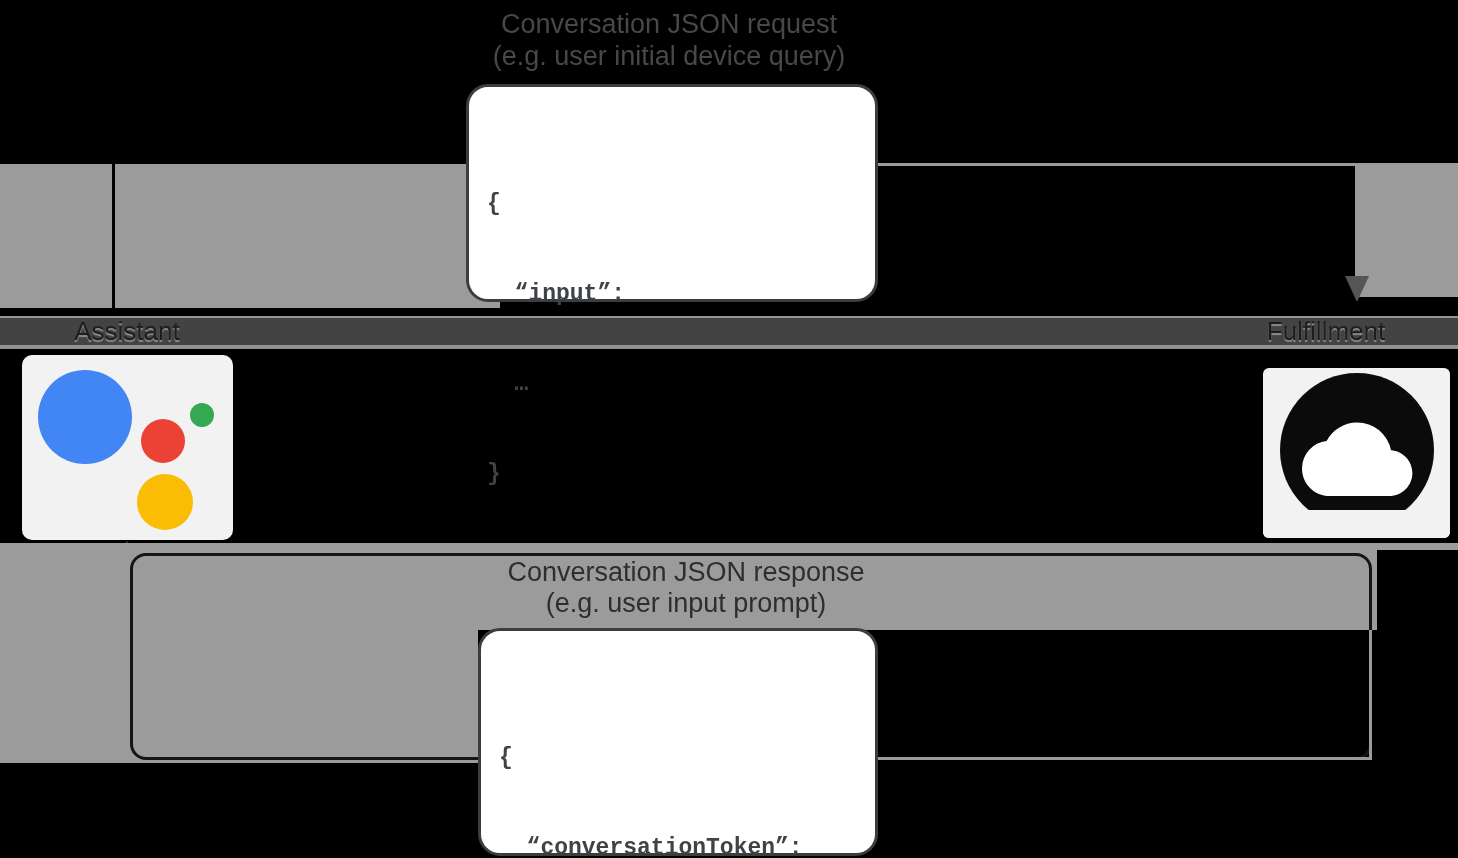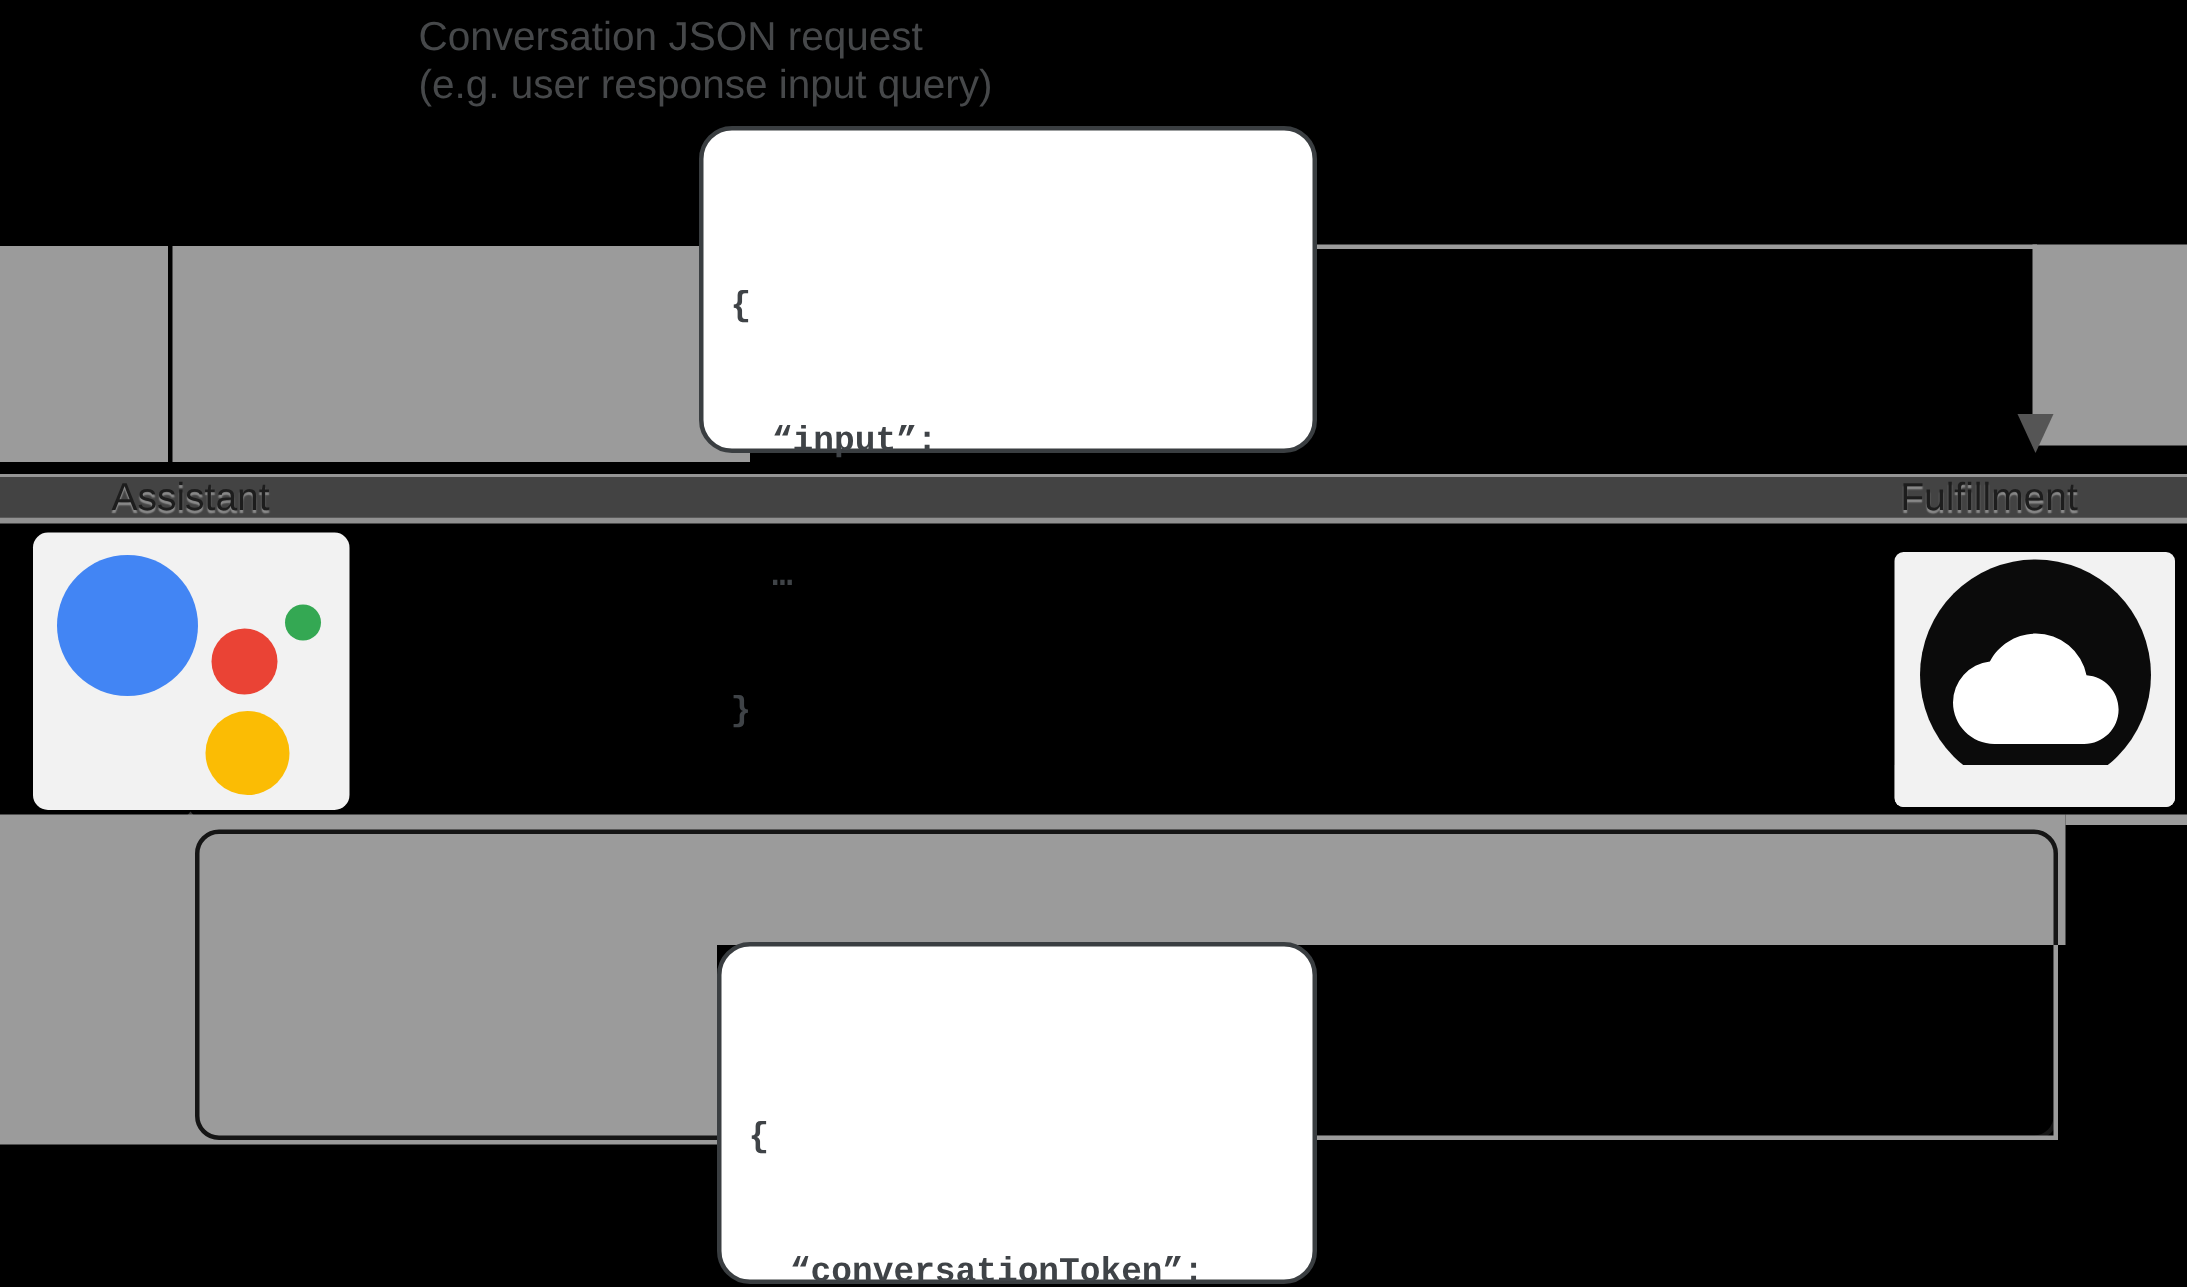--- a/index.html
+++ b/index.html
@@ -4,21 +4,21 @@
 <style>
   html,body{margin:0;padding:0;background:#000;}
   .stage{
     position:relative;width:1458px;height:858px;background:#000;overflow:hidden;
     font-family:"Liberation Sans",sans-serif;
   }
   .abs{position:absolute;}
   .gray{background:var(--gray-band,#9b9b9b);}
 
   
-  .flow-label{position:absolute;font-size:27px;line-height:32px;}
+  .flow-label{position:absolute;text-align:center;font-size:27px;line-height:32px;}
   .flow-label.top{left:279px;top:8px;width:780px;color:#46484a;}
   .flow-label.bottom{left:296px;top:557px;width:780px;color:#2d2e30;line-height:31px;}
 
   
   .t1{left:0;top:164px;width:112px;height:144px;}
   .t2{left:115px;top:164px;width:385px;height:144px;}
   .t3{left:878px;top:163px;width:480px;height:3px;}
   .t4{left:1355px;top:163px;width:103px;height:134px;}
   .arrowhead-down{
     left:1345px;top:276px;width:0;height:0;
@@ -75,21 +75,21 @@
   .code-box.bottom{left:478px;top:628px;width:400px;height:228px;padding:52px 0 0 18px;}
   .code-line{white-space:pre;}
 </style>
 </head>
 <body>
 
 <div class="stage">
 
   <div class="flow-label top">
     <div>Conversation JSON request</div>
-    <div>(e.g. user response input query)</div>
+    <div>(e.g. user initial device query)</div>
   </div>
 
   <div class="abs gray t1"></div>
   <div class="abs gray t2"></div>
   <div class="abs gray t3"></div>
   <div class="abs gray t4"></div>
   <div class="abs arrowhead-down"></div>
 
   <div class="abs strip-line-top"></div>
   <div class="abs strip"></div>
@@ -115,20 +115,24 @@
     </svg>
   </div>
 
   <div class="abs gray g2"></div>
   <div class="abs gray g2b"></div>
   <div class="abs gray g3"></div>
   <div class="abs loop-outline"></div>
   <div class="abs gray seg-right"></div>
   <div class="abs gray seg-bottom"></div>
 
+  <div class="flow-label bottom">
+    <div>Conversation JSON response</div>
+    <div>(e.g. user input prompt)</div>
+  </div>
 
   <div class="code-box top">
     <div class="code-line">{</div>
     <div class="code-line">  “input”:</div>
     <div class="code-line">  …</div>
     <div class="code-line">}</div>
   </div>
 
   <div class="code-box bottom">
     <div class="code-line">{</div>

